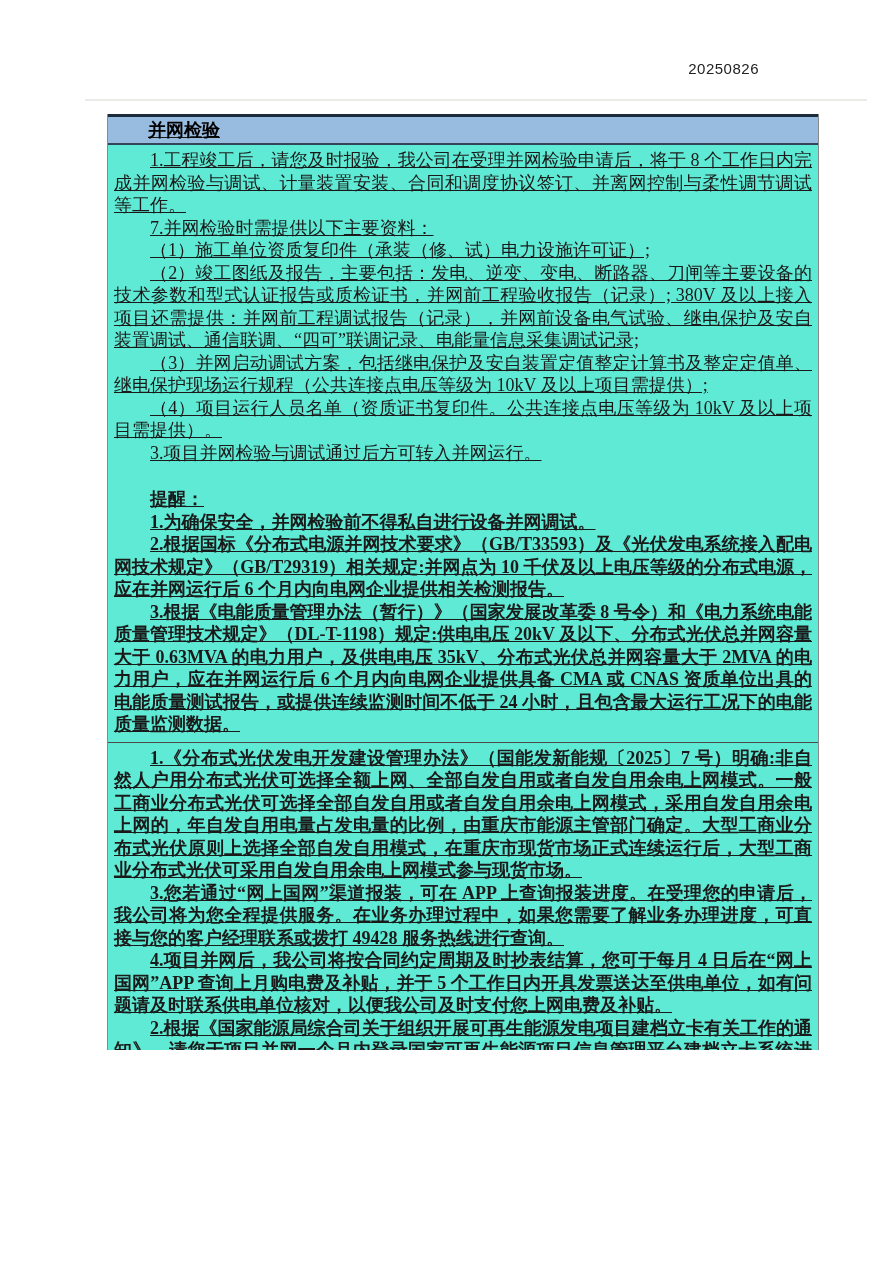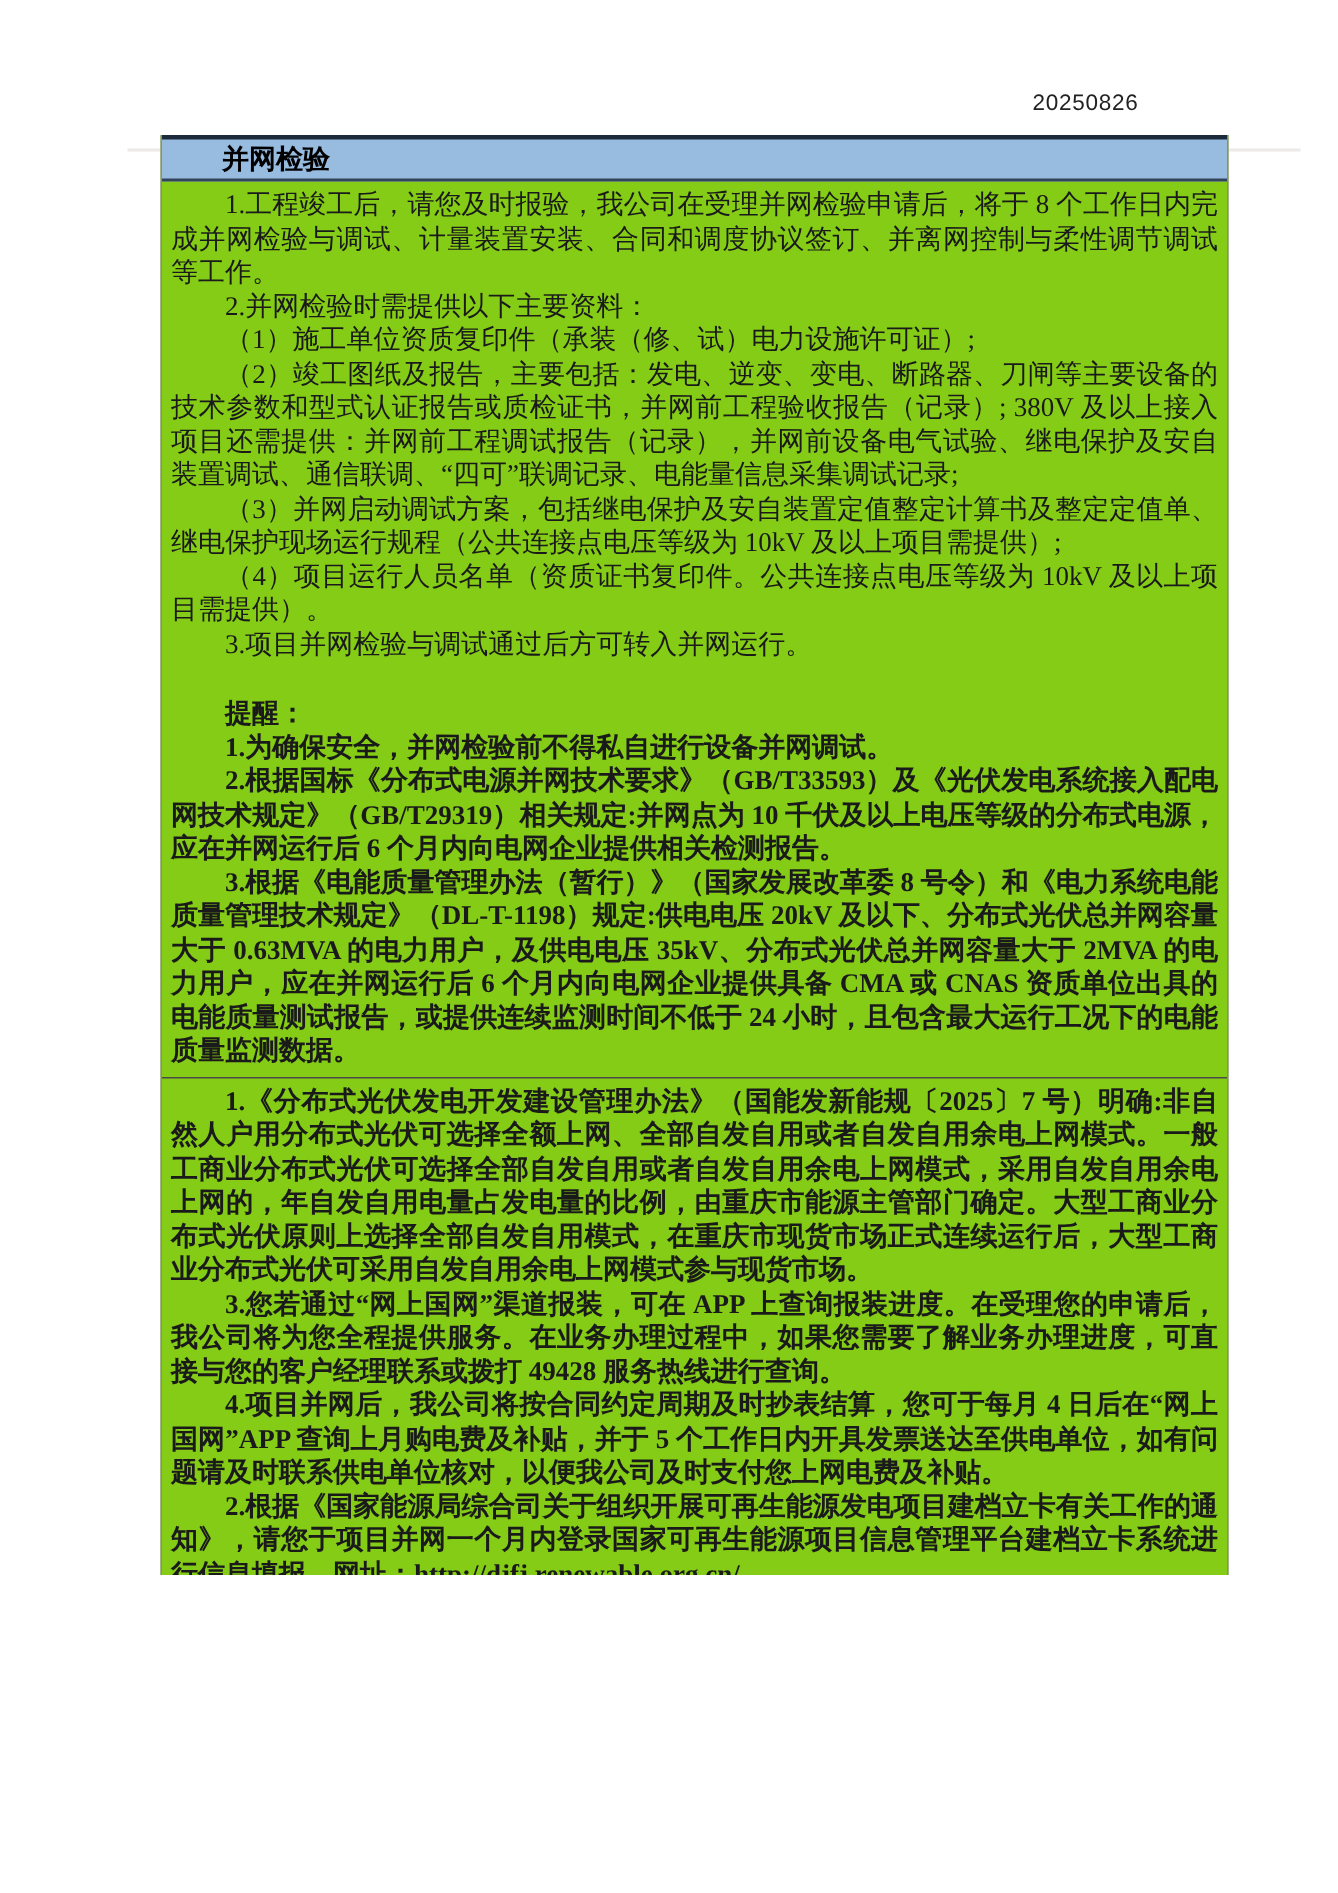--- a/index.html
+++ b/index.html
@@ -29,28 +29,29 @@
   .top-rule {
     position: absolute;
     top: 99px;
     left: 70px;
     width: 782px;
     height: 2px;
     background: #eceae6;
   }
   .doc-table {
     position: absolute;
-    top: 90px;
+    top: 114px;
     left: 92px;
     width: 712px;
     border-left: 1px solid #8a8a8a;
     border-right: 1px solid #8a8a8a;
     border-bottom: 1px solid #6f6f6f;
     box-sizing: border-box;
-    background: #84cc16;
+    background: #5eead4;
+    text-decoration: underline;
   }
   .header-bar {
     background: #98bbe0;
     border-top: 3px solid #1c2b3c;
     border-bottom: 2px solid #33445a;
     height: 26px;
     line-height: 26px;
     padding-left: 40px;
     font-weight: bold;
     font-size: 18px;
@@ -100,21 +101,21 @@
 
   <div class="doc-table">
 
     <div class="header-bar">
       <span>并网检验</span>
     </div>
 
     <div class="cell cell-inspection">
       <div>
           <p class="para">1.工程竣工后，请您及时报验，我公司在受理并网检验申请后，将于 8 个工作日内完成并网检验与调试、计量装置安装、合同和调度协议签订、并离网控制与柔性调节调试等工作。</p>
-          <p class="para">2.并网检验时需提供以下主要资料：</p>
+          <p class="para">7.并网检验时需提供以下主要资料：</p>
           <p class="para">（1）施工单位资质复印件（承装（修、试）电力设施许可证）;</p>
           <p class="para">（2）竣工图纸及报告，主要包括：发电、逆变、变电、断路器、刀闸等主要设备的技术参数和型式认证报告或质检证书，并网前工程验收报告（记录）; 380V 及以上接入项目还需提供：并网前工程调试报告（记录），并网前设备电气试验、继电保护及安自装置调试、通信联调、“四可”联调记录、电能量信息采集调试记录;</p>
           <p class="para">（3）并网启动调试方案，包括继电保护及安自装置定值整定计算书及整定定值单、继电保护现场运行规程（公共连接点电压等级为 10kV 及以上项目需提供）;</p>
           <p class="para">（4）项目运行人员名单（资质证书复印件。公共连接点电压等级为 10kV 及以上项目需提供）。</p>
           <p class="para">3.项目并网检验与调试通过后方可转入并网运行。</p>
         </div>
 
       <p class="para bold reminder-heading">提醒：</p>
 
       <div>

